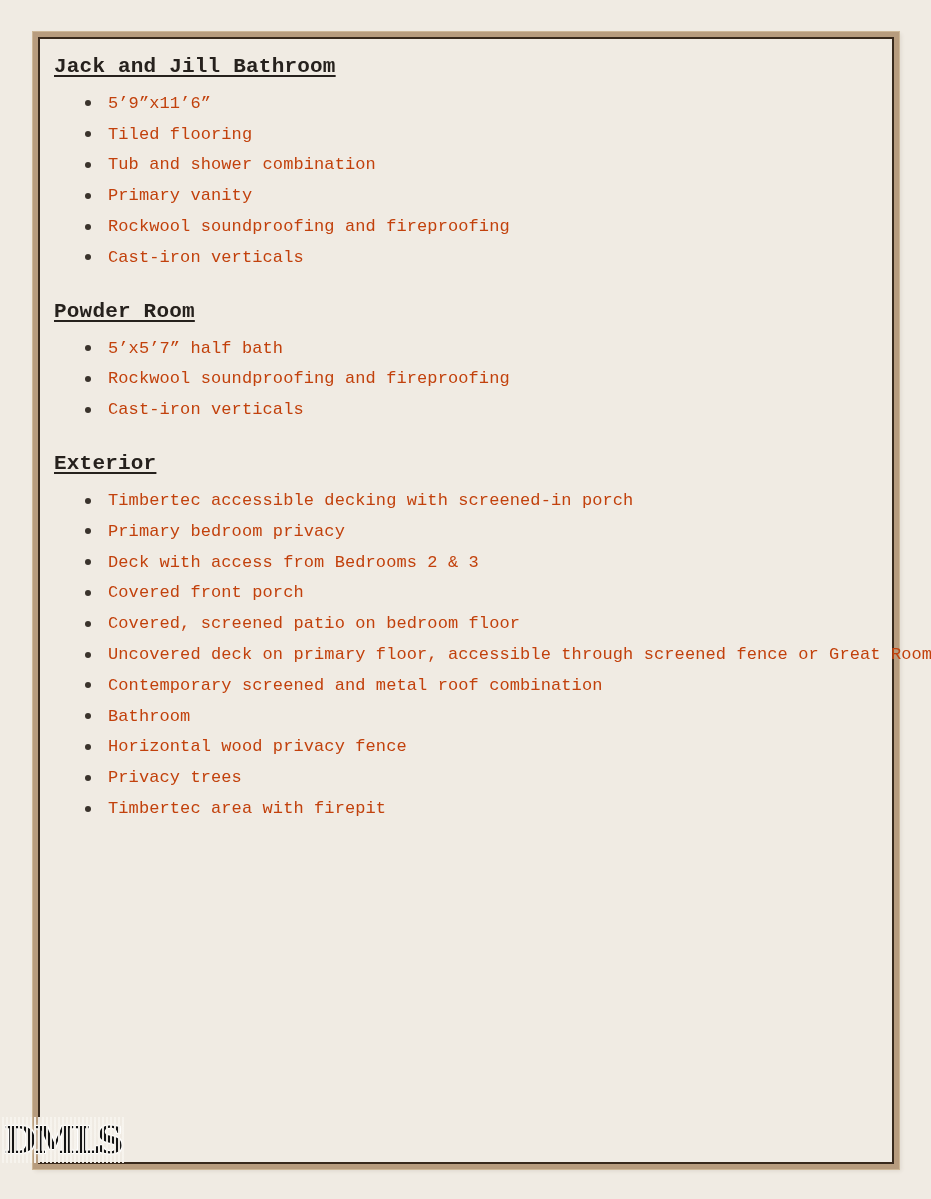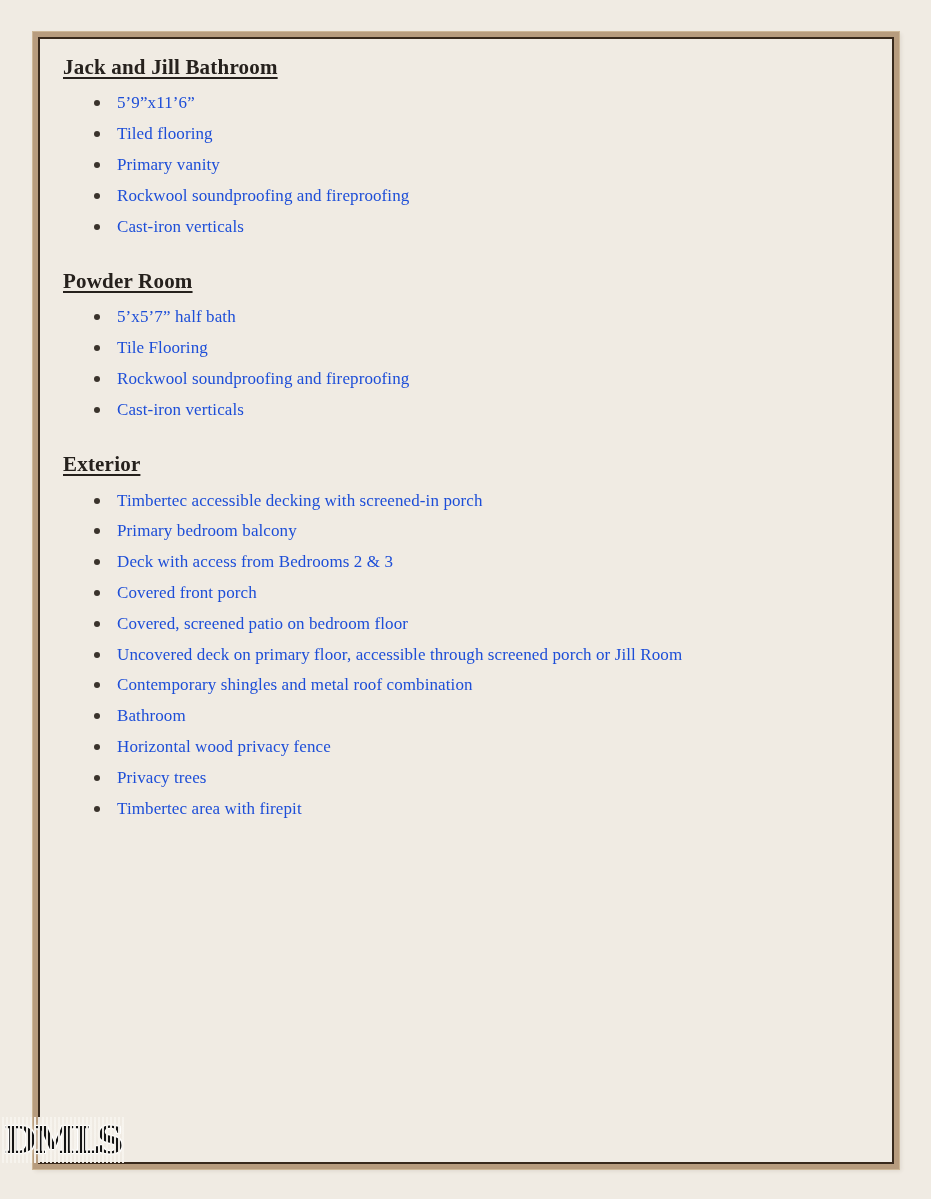--- a/index.html
+++ b/index.html
@@ -27,21 +27,21 @@
       2px 2px 4px rgba(90, 70, 50, 0.12);
   }
 
   .content {
     position: absolute;
     left: 54px;
     top: 40px;
     width: 800px;
   }
 
-  section { margin: 9px; padding: 0; }
+  section { margin: 0; padding: 0; font-family: Liberation Mono, monospace; }
 
   h2 {
     margin: 14px 0 0 0;
     font-size: 21px;
     line-height: 26px;
     font-weight: 700;
     letter-spacing: 0.2px;
     color: #26211d;
     text-decoration: underline;
     text-decoration-thickness: 2px;
@@ -54,21 +54,21 @@
     margin: 8px 0 0 0;
     padding: 0;
   }
   li {
     position: relative;
     height: 30.8px;
     display: flex;
     align-items: center;
     padding-left: 54px;
     font-size: 17px;
-    color: #1d4ed8;
+    color: #c2410c;
     letter-spacing: 0.1px;
     white-space: nowrap;
   }
   li::before {
     content: "";
     position: absolute;
     left: 31px;
     top: 50%;
     transform: translateY(-50%);
     width: 6px;
@@ -115,70 +115,70 @@
       <section>
         <h2>Jack and Jill Bathroom</h2>
         <ul>
           <li>
             <span>5’9”x11’6”</span>
           </li>
           <li>
             <span>Tiled flooring</span>
           </li>
           <li>
+            <span>Tub and shower combination</span>
+          </li>
+          <li>
             <span>Primary vanity</span>
           </li>
           <li>
             <span>Rockwool soundproofing and fireproofing</span>
           </li>
           <li>
             <span>Cast-iron verticals</span>
           </li>
         </ul>
       </section>
       <section>
         <h2>Powder Room</h2>
         <ul>
           <li>
             <span>5’x5’7” half bath</span>
           </li>
           <li>
-            <span>Tile Flooring</span>
-          </li>
-          <li>
             <span>Rockwool soundproofing and fireproofing</span>
           </li>
           <li>
             <span>Cast-iron verticals</span>
           </li>
         </ul>
       </section>
       <section>
         <h2>Exterior</h2>
         <ul>
           <li>
             <span>Timbertec accessible decking with screened-in porch</span>
           </li>
           <li>
-            <span>Primary bedroom balcony</span>
+            <span>Primary bedroom privacy</span>
           </li>
           <li>
             <span>Deck with access from Bedrooms 2 &amp; 3</span>
           </li>
           <li>
             <span>Covered front porch</span>
           </li>
           <li>
             <span>Covered, screened patio on bedroom floor</span>
           </li>
           <li>
-            <span>Uncovered deck on primary floor, accessible through screened porch or Jill Room</span>
+            <span>Uncovered deck on primary floor, accessible through screened fence or Great Room</span>
           </li>
           <li>
-            <span>Contemporary shingles and metal roof combination</span>
+            <span>Contemporary screened and metal roof combination</span>
           </li>
           <li>
             <span>Bathroom</span>
           </li>
           <li>
             <span>Horizontal wood privacy fence</span>
           </li>
           <li>
             <span>Privacy trees</span>
           </li>

